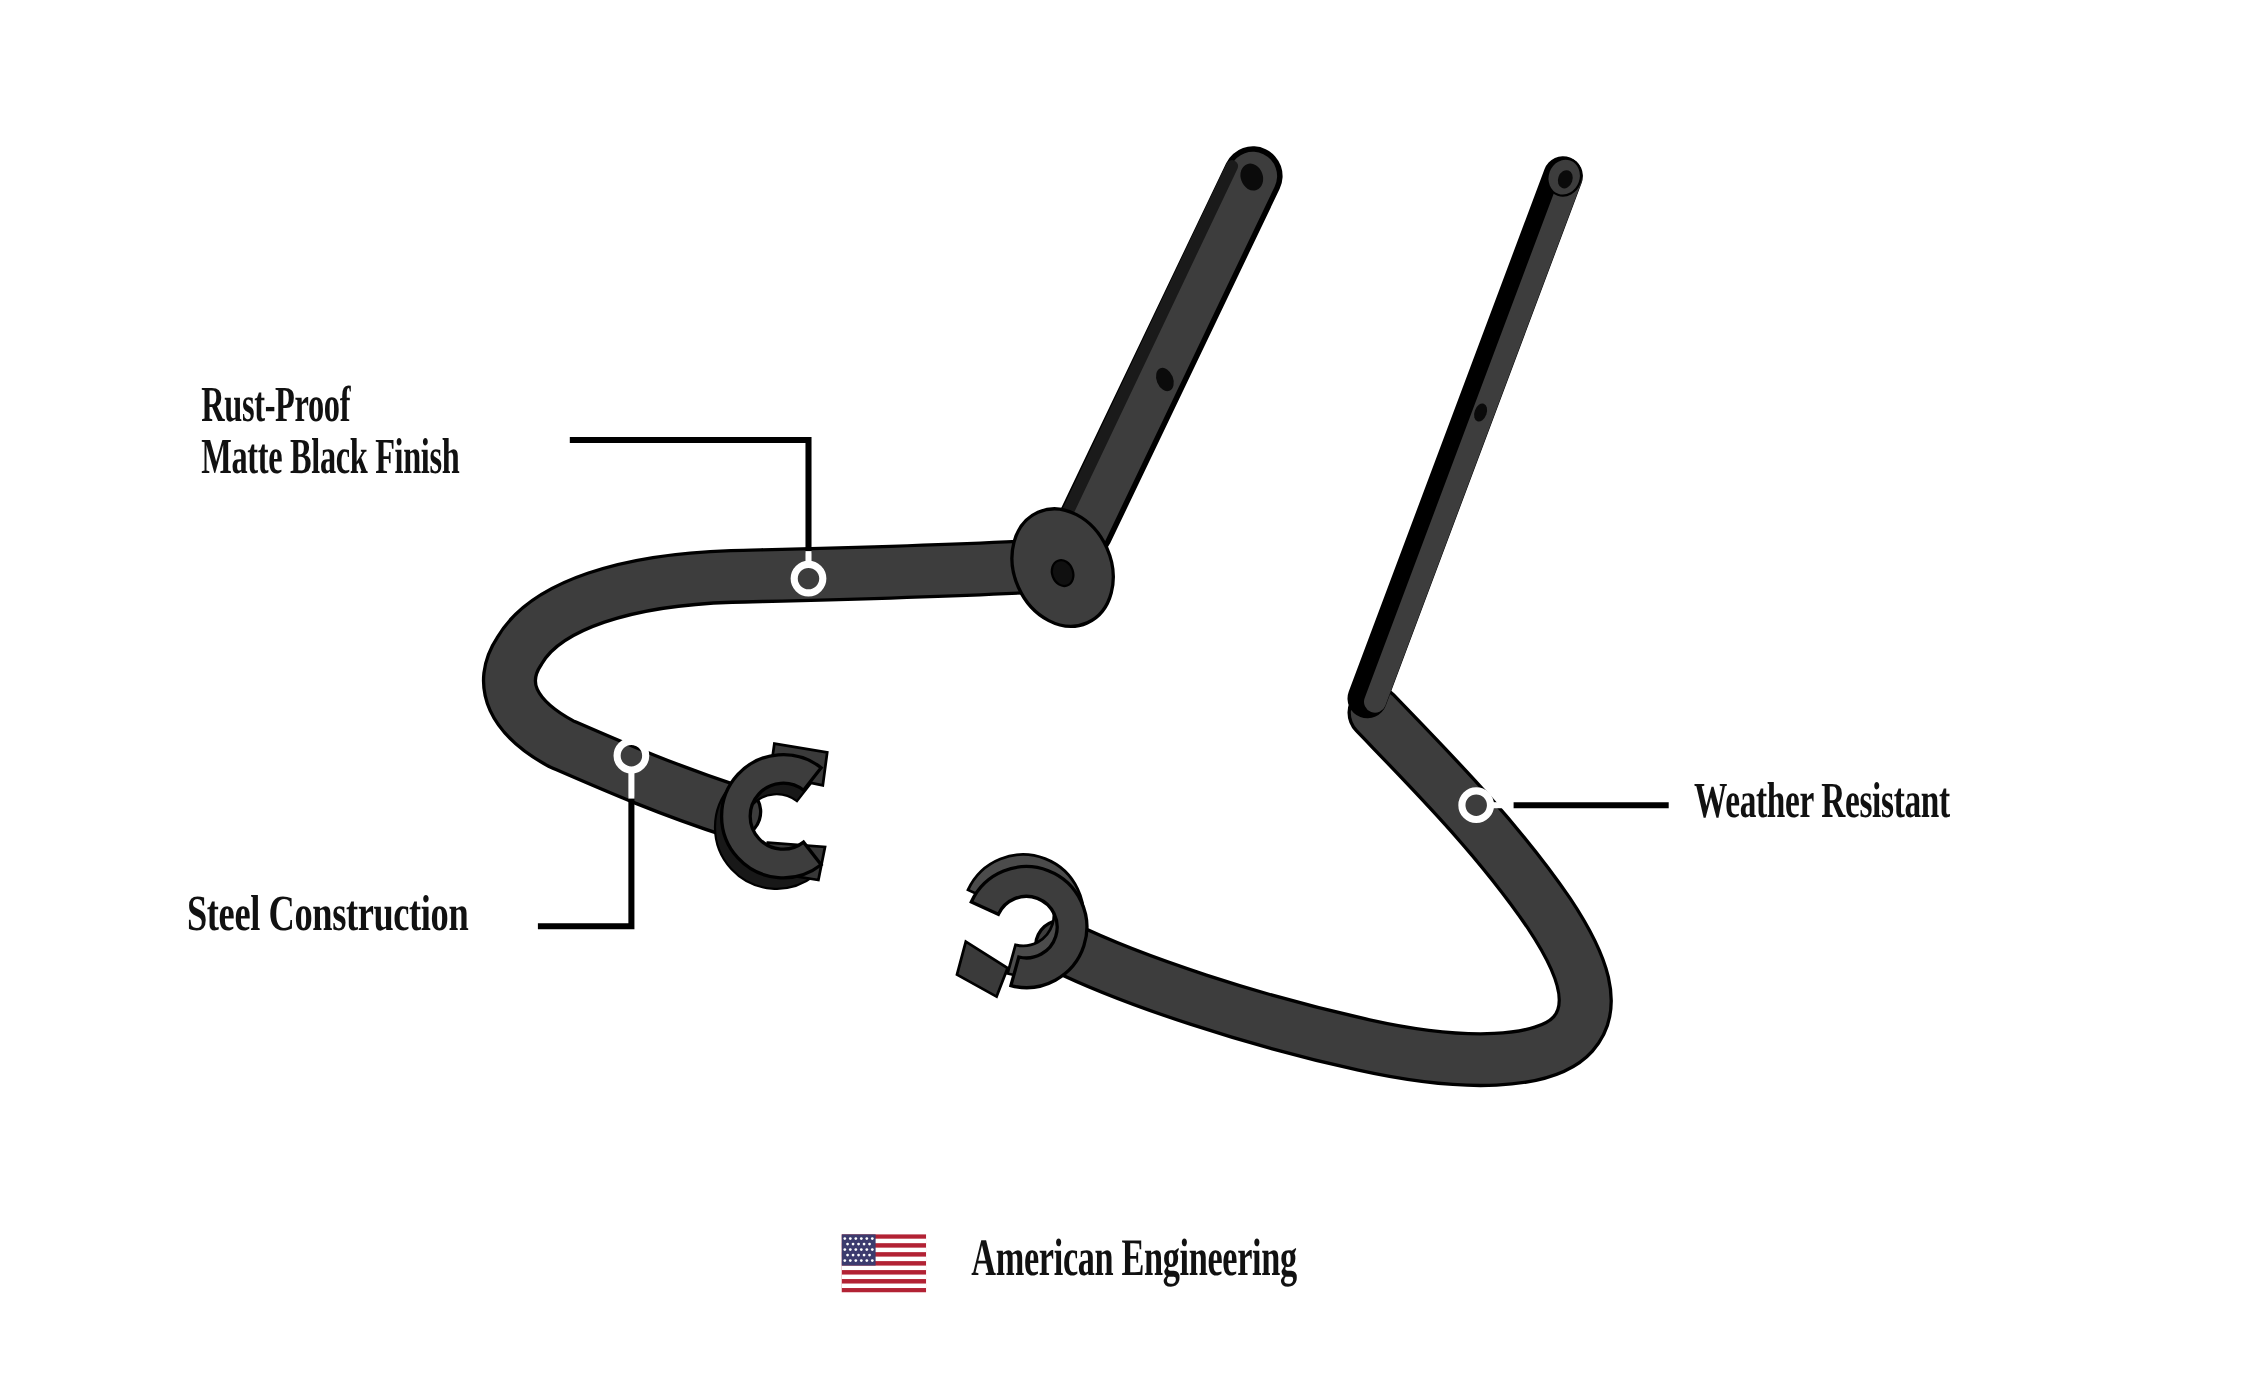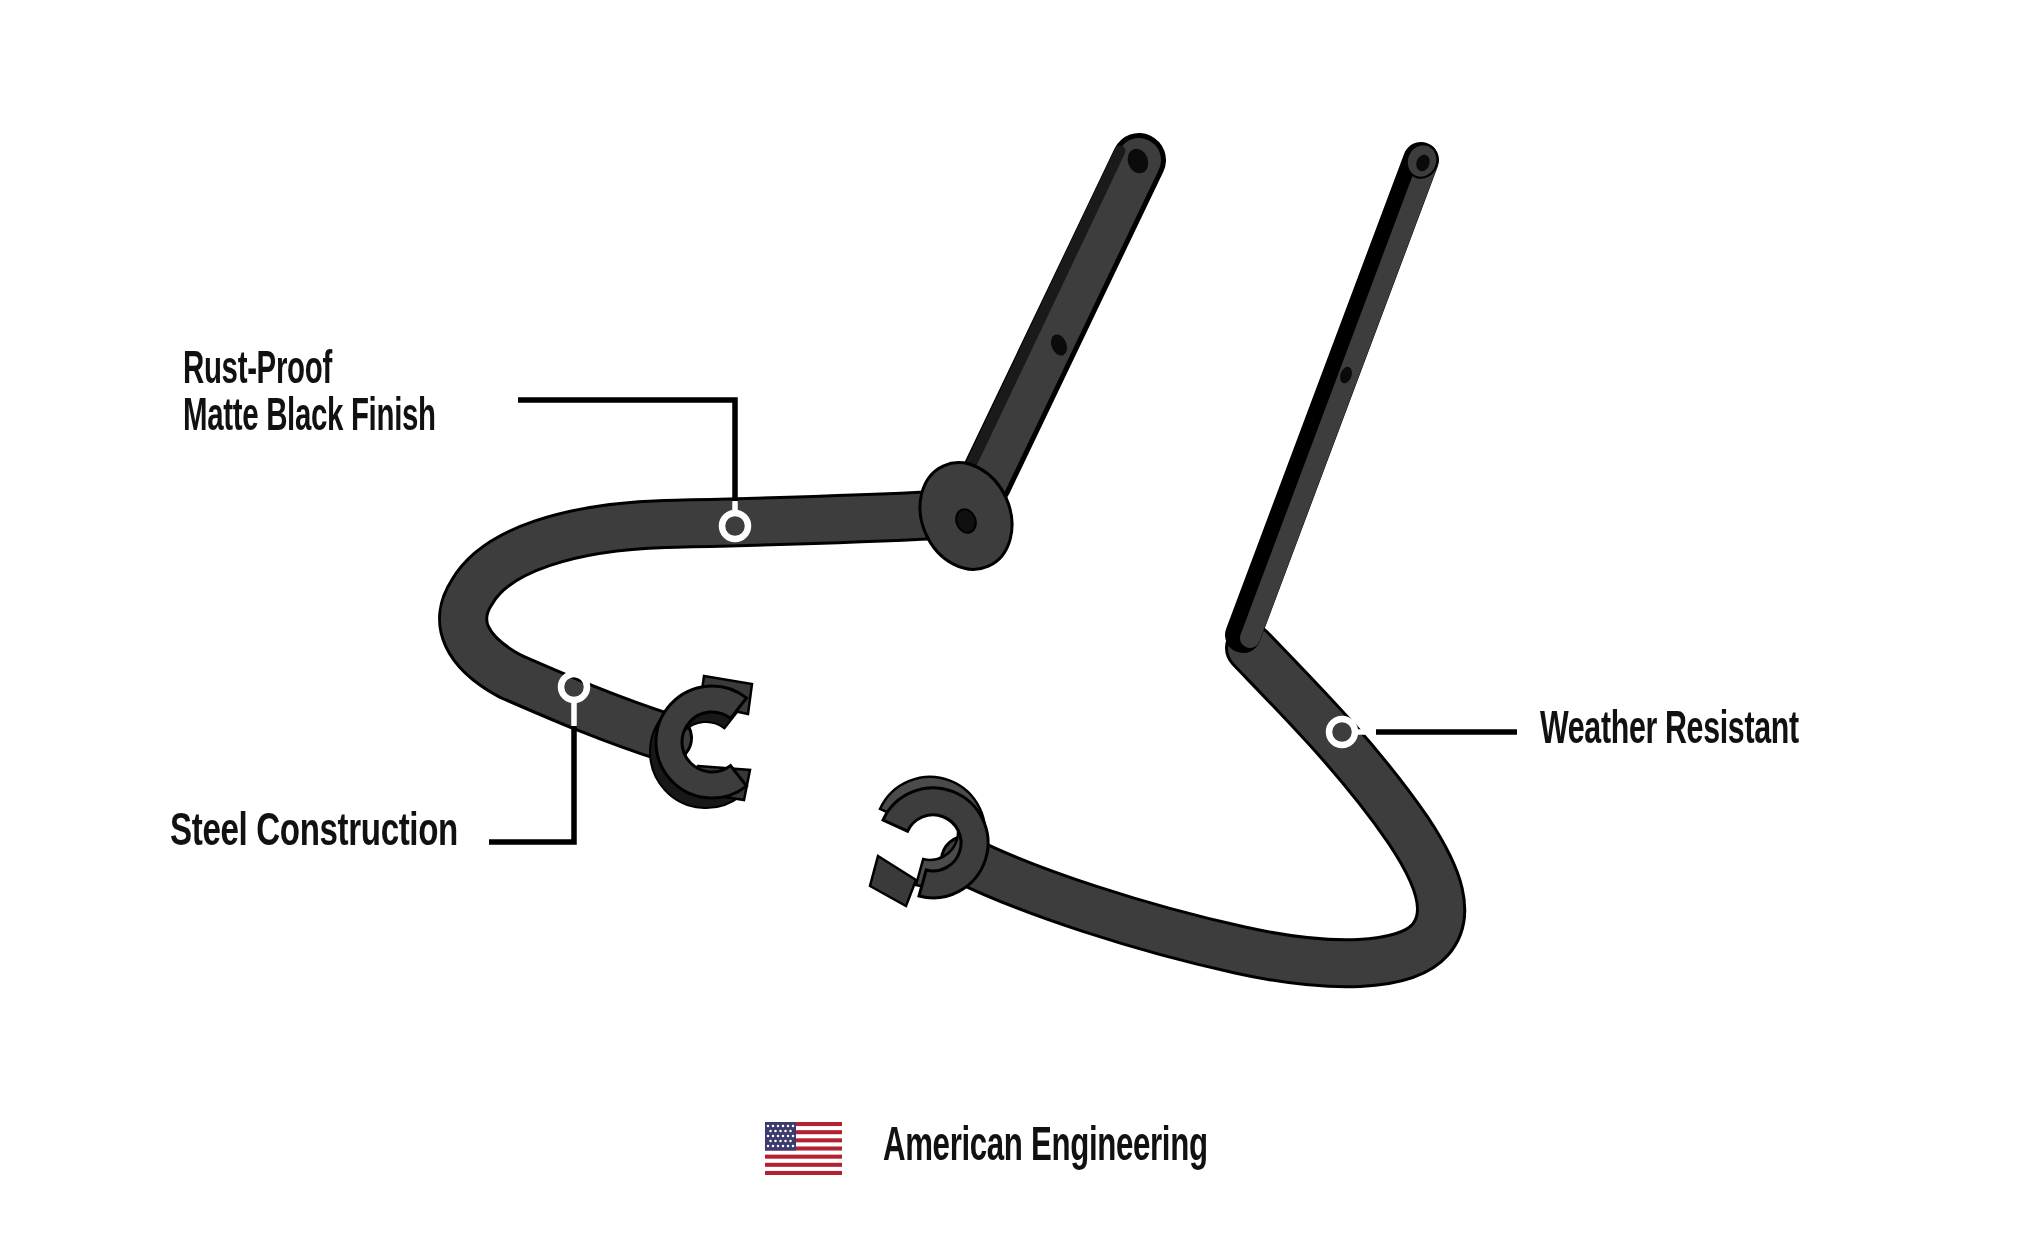--- a/index.html
+++ b/index.html
@@ -1,20 +1,20 @@
 <!DOCTYPE html>
 <html><head>
 <meta charset="utf-8">
 <style>
   html,body{margin:0;padding:0;background:#ffffff;}
   .canvas{
     position:relative;
     width:2044px;height:1248px;
     background:#ffffff;
-    font-family:Liberation Sans, sans-serif;
+    font-family:Liberation Serif, serif;
     overflow:hidden;
   }
   .diagram-svg{position:absolute;left:0;top:0;}
   .callout-label{
     position:absolute;
     color:#111111;
     font-weight:700;
     font-size:46px;
     line-height:47px;
     letter-spacing:-0.5px;

